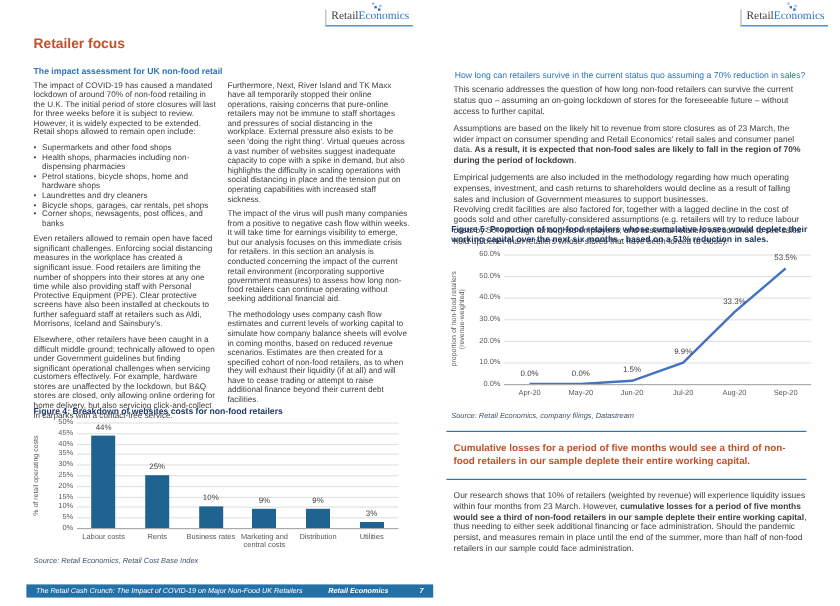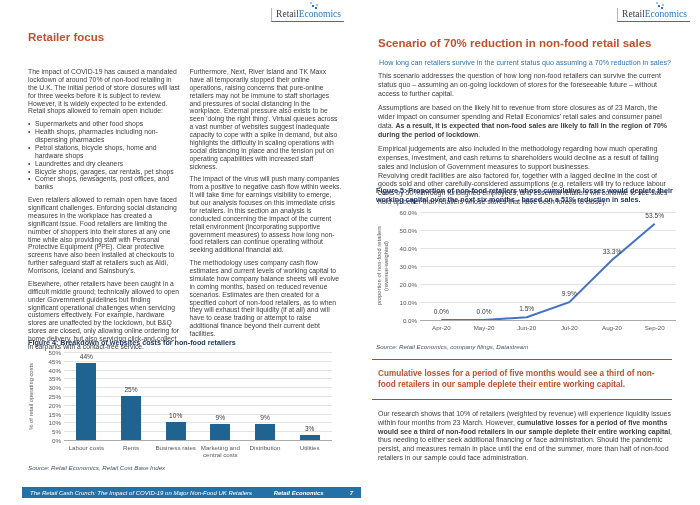--- a/index.html
+++ b/index.html
@@ -82,20 +82,21 @@
 </head>
 <body>
 
 <div class="page" id="page-left">
   <div class="logo" style="right:2px;">
     <span class="lg-dots"></span>
     <span class="lg-retail">Retail</span><span class="lg-econ">Economics</span>
   </div>
 
   <div class="page-title" style="top:31px;">Retailer focus</div>
+  <div class="subhead" style="top:55px;">The impact assessment for UK non-food retail</div>
 
   <div class="cols">
     <div class="col">
       <p>The impact of COVID-19 has caused a mandated lockdown of around 70% of non-food retailing in the U.K. The initial period of store closures will last for three weeks before it is subject to review. However, it is widely expected to be extended. Retail shops allowed to remain open include:</p>
       <div class="bullets">
         <div class="bullet">
             <span class="b-dot">•</span>
             <span class="b-txt">Supermarkets and other food shops</span>
           </div>
         <div class="bullet">
@@ -203,21 +204,20 @@
     <span class="ft-page">7</span>
   </div>
 </div>
 
 <div class="page" id="page-right">
   <div class="logo" style="right:-6px;">
     <span class="lg-dots"></span>
     <span class="lg-retail">Retail</span><span class="lg-econ">Economics</span>
   </div>
 
-  <div class="page-title" style="top:37px;left:26px;">Scenario of 70% reduction in non-food retail sales</div>
   <div id="rp-question">How long can retailers survive in the current status quo assuming a 70% reduction in sales?</div>
 
   <div class="rp-body">
     <p>This scenario addresses the question of how long non-food retailers can survive the current status quo – assuming an on-going lockdown of stores for the foreseeable future – without access to further capital.</p>
     <p><span>Assumptions are based on the likely hit to revenue from store closures as of 23 March, the wider impact on consumer spending and Retail Economics' retail sales and consumer panel data. </span><span class="bold-inline">As a result, it is expected that non-food sales are likely to fall in the region of 70% during the period of lockdown</span><span>.</span></p>
     <p class="tight">Empirical judgements are also included in the methodology regarding how much operating expenses, investment, and cash returns to shareholders would decline as a result of falling sales and inclusion of Government measures to support businesses.</p>
     <p class="tight">Revolving credit facilities are also factored for, together with a lagged decline in the cost of goods sold and other carefully-considered assumptions (e.g. retailers will try to reduce labour costs by 50% through furloughed employees; and essential retailers will continue to see sales hold up better than retailers whose stores that have been forced to close).</p>
   </div>
 
   <div class="figtitle" id="fig5-title">Figure 5: Proportion of non-food retailers whose cumulative losses would deplete their working capital over the next six months - based on a 51% reduction in sales.</div>

